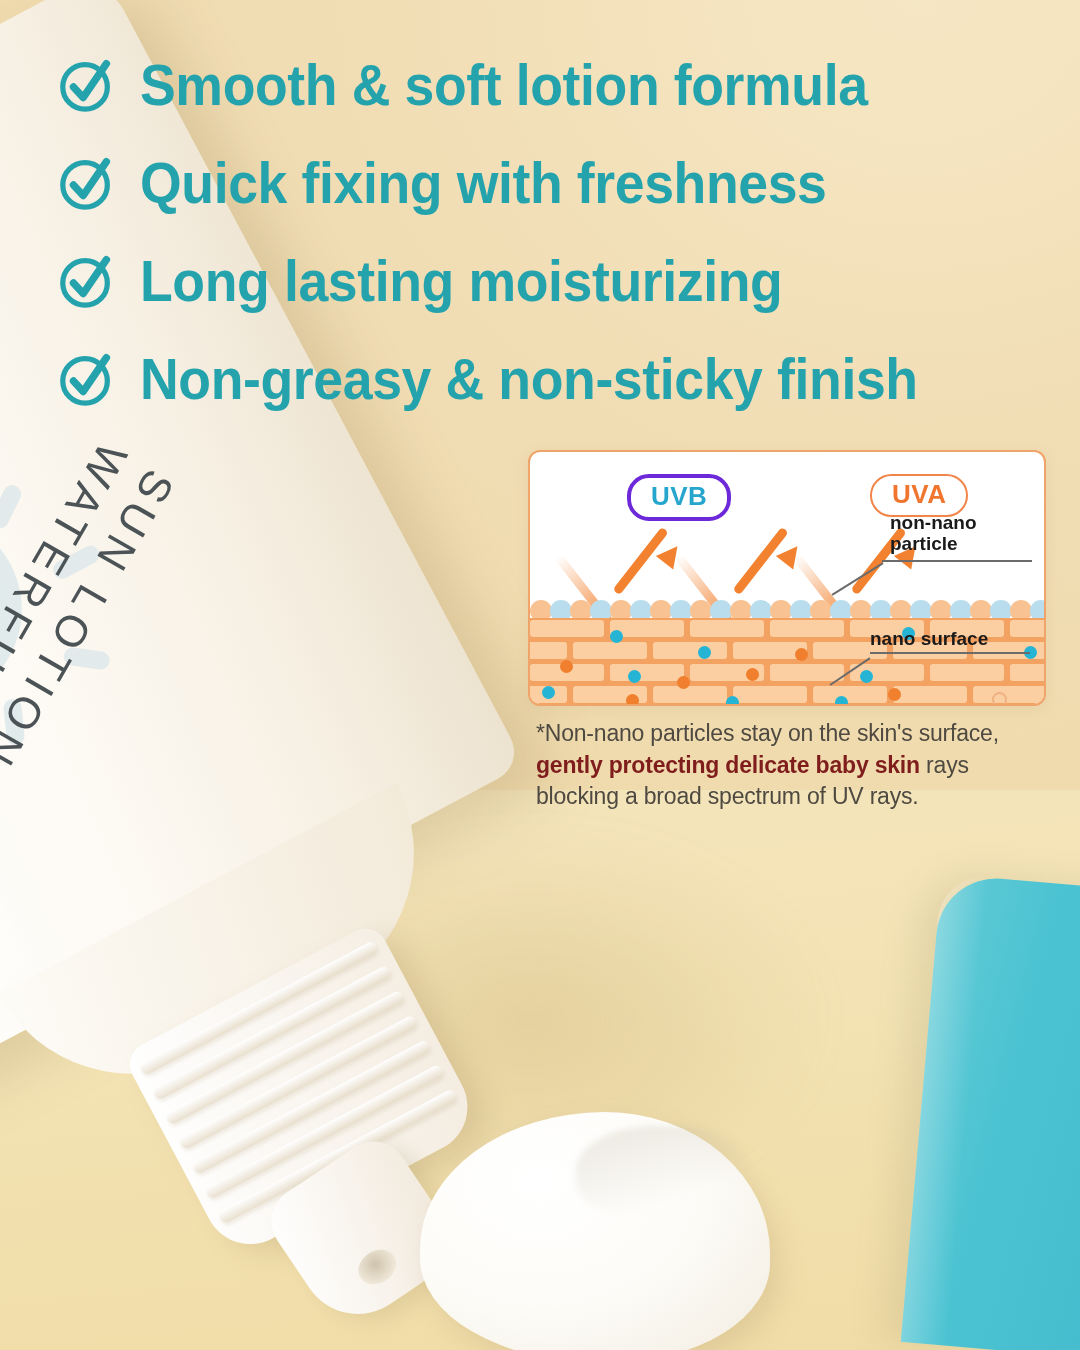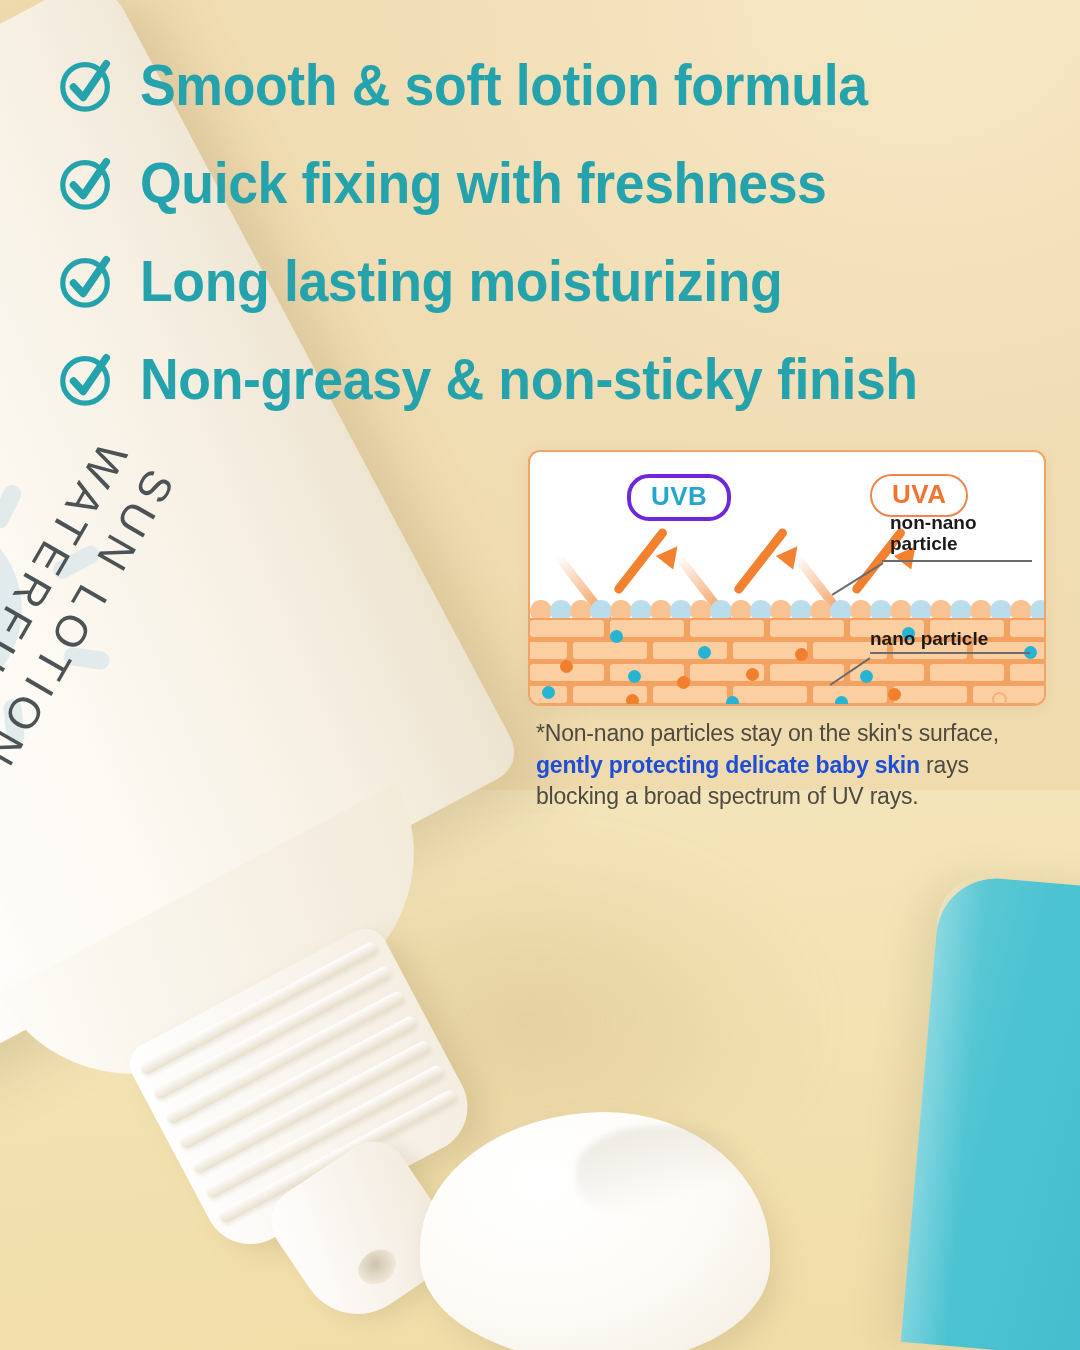--- a/index.html
+++ b/index.html
@@ -207,21 +207,21 @@
   .leader{position:absolute;height:1.6px;background:#6b6b6b;transform-origin:left center;}
 
   
   .caption{
     position:absolute;left:536px;top:718px;width:505px;
     color:#4f4a41;
     font-family:"Liberation Sans",sans-serif;
     font-size:23px;line-height:1.38;
     letter-spacing:-.2px;
   }
-  .caption b{font-weight:700;color:#1d4ed8;text-align:center;}
+  .caption b{font-weight:700;color:#7f1d1d;text-align:center;}
 </style>
 </head>
 <body>
 
 <div id="stage">
 
   <div class="bg-base"></div>
   <div class="bg-lower"></div>
   <div class="bg-soft-shadow"></div>
   <div class="teal-object"></div>
@@ -401,21 +401,21 @@
         <div class="nano orange" style="left: 358px; top: 70px; width: 13px; height: 13px;"></div>
         <div class="nano hollow" style="left: 462px; top: 74px; width: 11px; height: 11px;"></div>
       </div>
 
     <div class="dlabel dlabel-nonnano">
       <span>non-nano</span><br><span>particle</span>
     </div>
     <div class="ul-line" style="left:352px;top:108px;width:150px;"></div>
     <div class="leader" style="left:302px;top:142px;width:60px;transform:rotate(-32deg);"></div>
 
-    <div class="dlabel dlabel-nano">nano particle</div>
+    <div class="dlabel dlabel-nano">nano surface</div>
     <div class="ul-line" style="left:340px;top:200px;width:160px;"></div>
     <div class="leader" style="left:300px;top:232px;width:48px;transform:rotate(-34deg);"></div>
   </div>
 
   <div class="caption">
     <span>*Non-nano particles stay on the skin's surface,</span>
     <b>gently protecting delicate baby skin</b><span> rays</span>
     <span>blocking a broad spectrum of UV rays.</span>
   </div>
 

